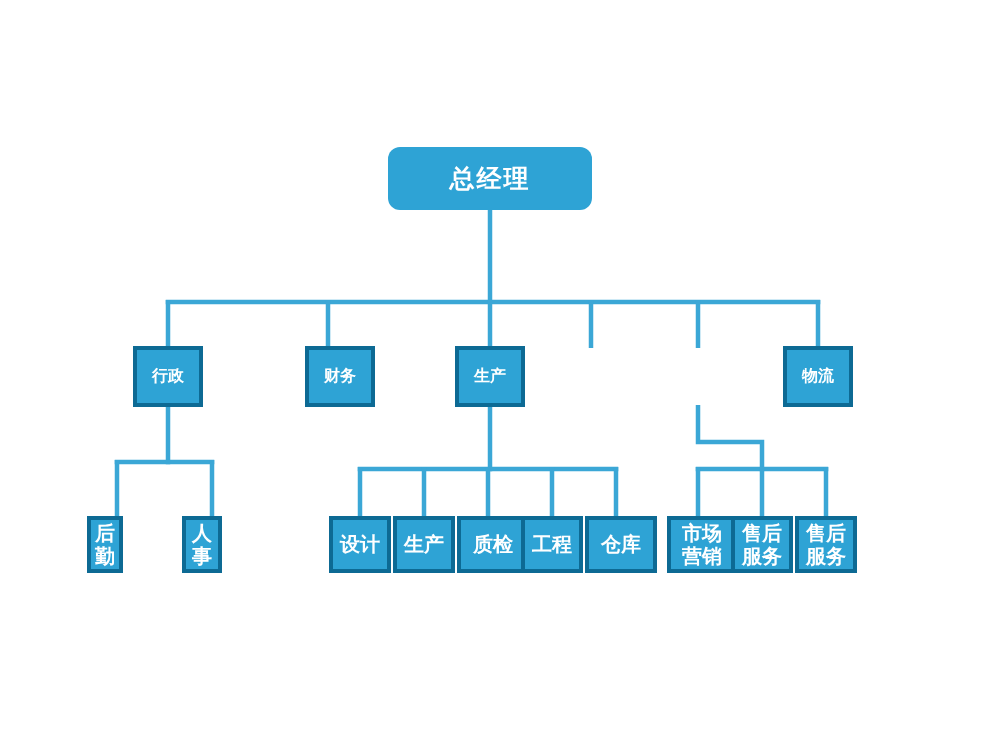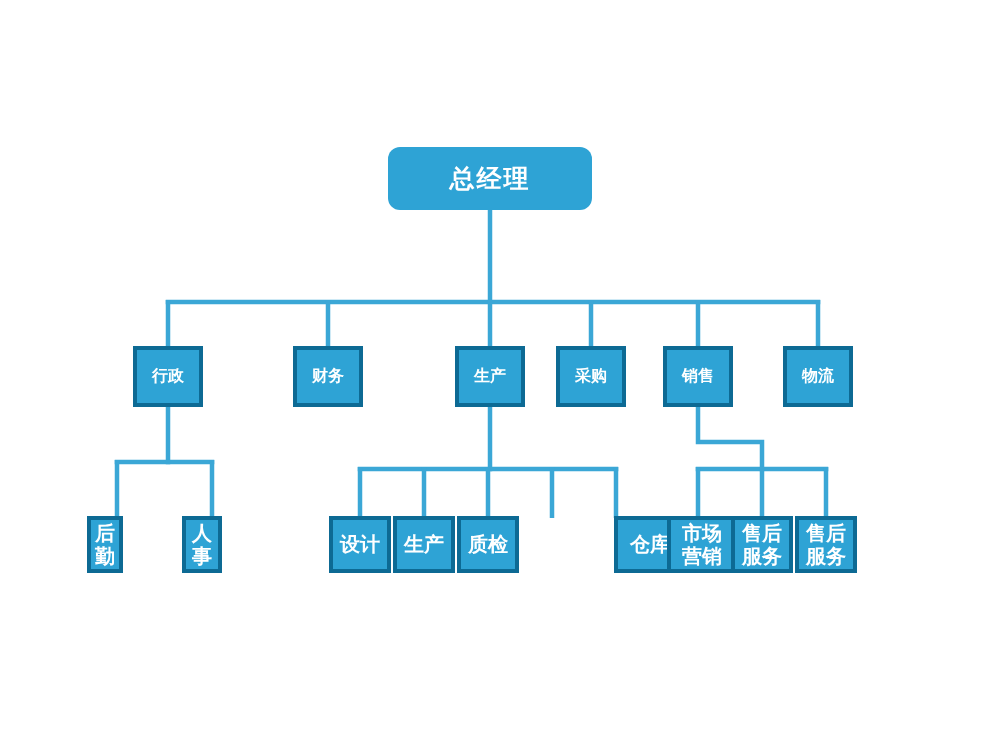--- a/index.html
+++ b/index.html
@@ -98,31 +98,30 @@
       <path d="M695.75 469 H828.25"></path>
       <path d="M698 467 V518"></path>
       <path d="M762 467 V518"></path>
       <path d="M826 467 V518"></path>
     </g>
   </svg>
 
   <div class="node node-root">总经理</div>
 
   <div class="node node-l2" style="left:133px">行政</div>
-  <div class="node node-l2" style="left:293px">财务</div>
+  <div class="node node-l2" style="left:305px">财务</div>
   <div class="node node-l2" style="left:455px">生产</div>
-  <div class="node node-l2" style="left:556px">采购</div>
-  <div class="node node-l2" style="left:663px">销售</div>
   <div class="node node-l2" style="left:783px">物流</div>
 
   <div class="node node-l3" style="left:87px;width:36px">后勤</div>
   <div class="node node-l3" style="left:182px;width:40px">人事</div>
 
   <div class="node node-l3" style="left:329px;width:62px">设计</div>
   <div class="node node-l3" style="left:393px;width:62px">生产</div>
-  <div class="node node-l3" style="left:457px;width:62px">质检</div>
-  <div class="node node-l3" style="left:614px;width:72px">仓库</div>
+  <div class="node node-l3" style="left:457px;width:72px">质检</div>
+  <div class="node node-l3" style="left:521px;width:62px">工程</div>
+  <div class="node node-l3" style="left:585px;width:72px">仓库</div>
 
   <div class="node node-l3" style="left:667px;width:70px">市场营销</div>
   <div class="node node-l3" style="left:731px;width:62px">售后服务</div>
   <div class="node node-l3" style="left:795px;width:62px">售后服务</div>
 
 </div>
 
 </body></html>

